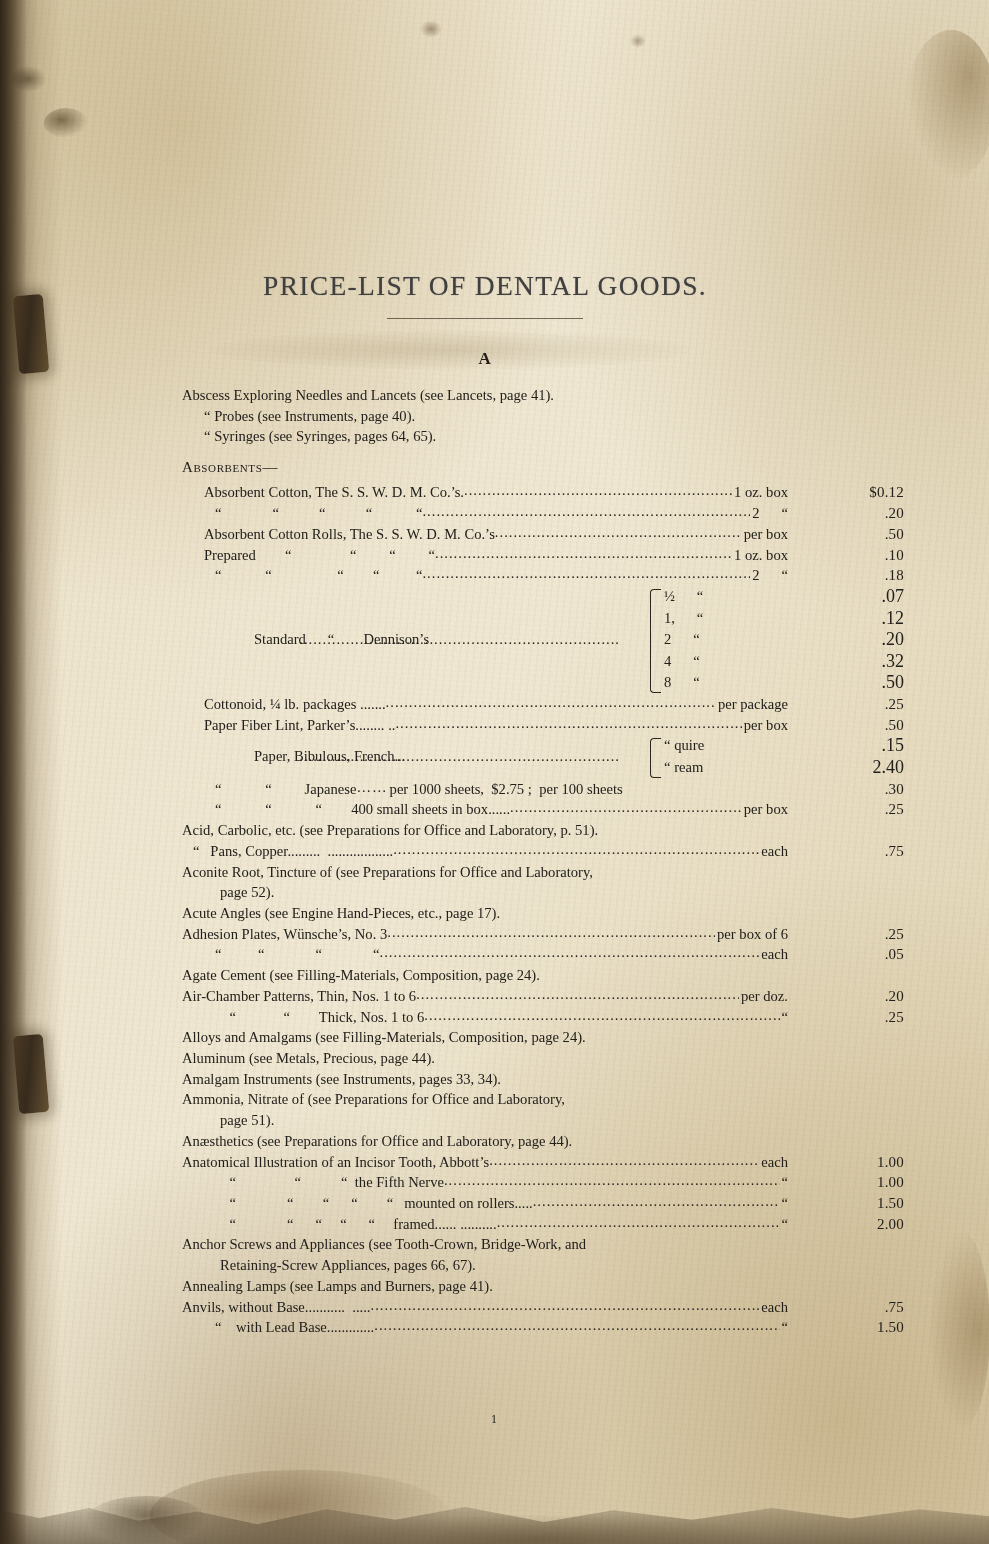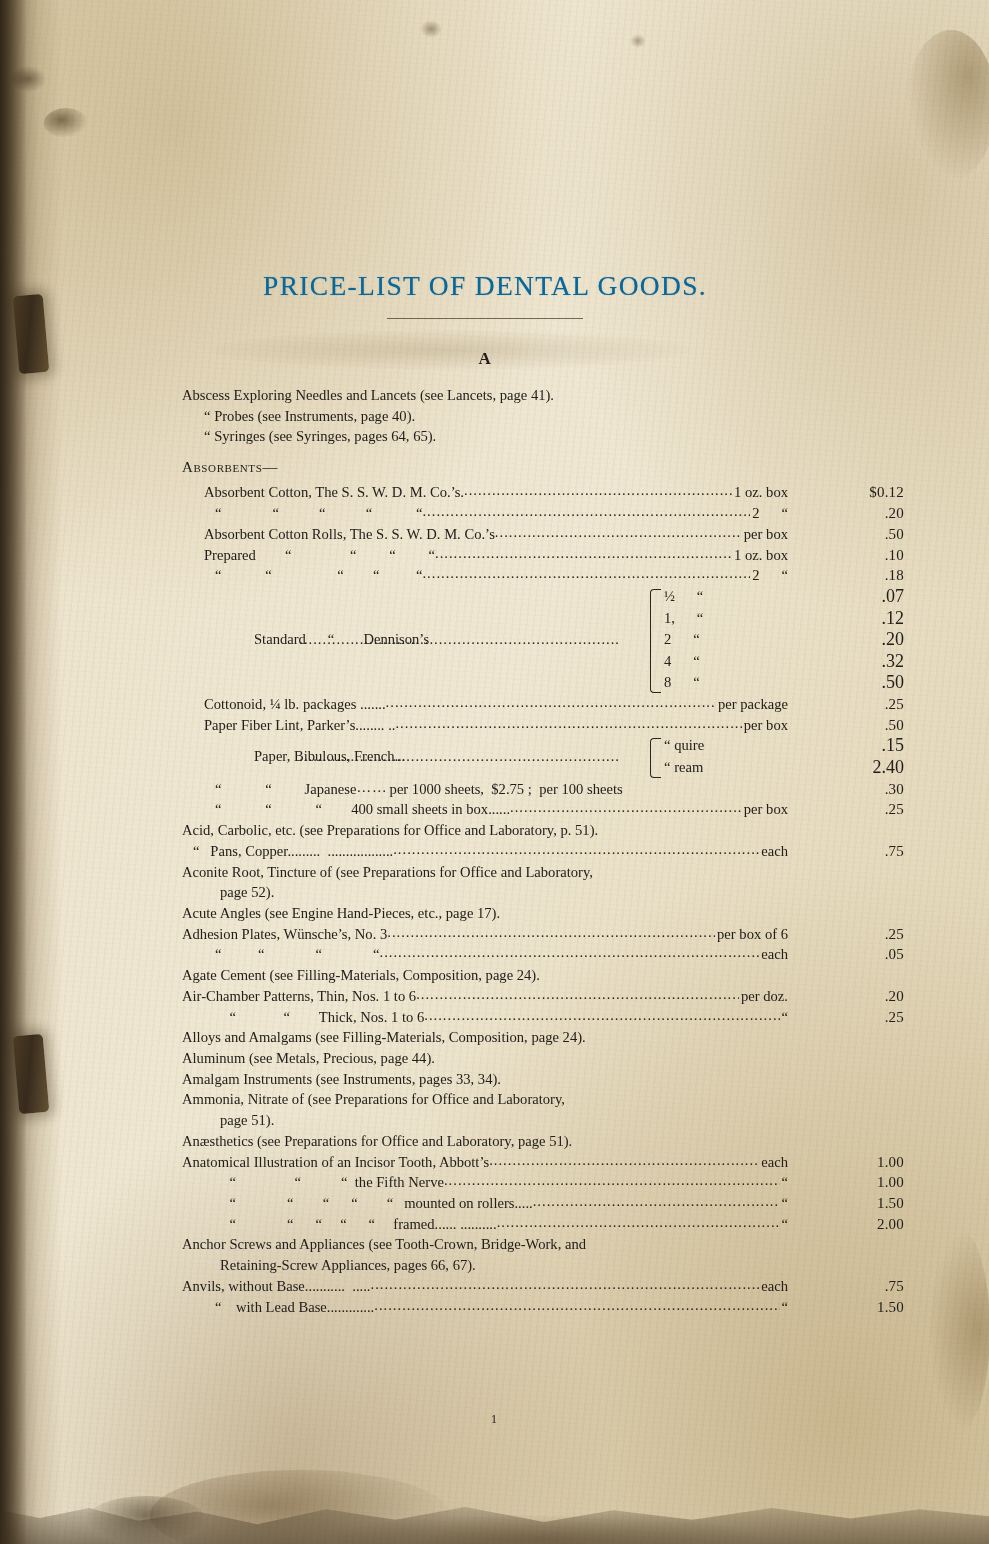--- a/index.html
+++ b/index.html
@@ -100,21 +100,21 @@
     width: 606px;
   }
 
   h1.title {
     font-family: "Liberation Serif", serif;
     font-size: 27.5px;
     letter-spacing: 1.3px;
     font-weight: normal;
     text-align: center;
     margin: 0 0 16px 0;
-    color: #0369a1;
+    color: #404040;
     text-shadow: 0 0 1px rgba(40,30,20,0.35);
   }
   .rule {
     width: 196px;
     height: 1px;
     background: #4a3f30;
     margin: 6px auto 30px auto;
     opacity: 0.75;
   }
   .section-letter {
@@ -262,27 +262,28 @@
         <div class="line "><span class="txt">Adhesion Plates, Wünsche’s, No. 3</span><span class="dots">.........................................................................................</span><span class="unit">per box of 6</span><span class="price">.25</span></div>
         <div class="line indent1"><span class="txt">   “          “              “              “</span><span class="dots">.........................................................................................</span><span class="unit">each</span><span class="price">.05</span></div>
         <div class="line block ">Agate Cement (see Filling-Materials, Composition, page 24).</div>
         <div class="line "><span class="txt">Air-Chamber Patterns, Thin, Nos. 1 to 6</span><span class="dots">.........................................................................................</span><span class="unit">per doz.</span><span class="price">.20</span></div>
         <div class="line indent1"><span class="txt">       “             “        Thick, Nos. 1 to 6</span><span class="dots">.........................................................................................</span><span class="unit">“</span><span class="price">.25</span></div>
         <div class="line block ">Alloys and Amalgams (see Filling-Materials, Composition, page 24).</div>
         <div class="line block ">Aluminum (see Metals, Precious, page 44).</div>
         <div class="line block ">Amalgam Instruments (see Instruments, pages 33, 34).</div>
         <div class="line block ">Ammonia, Nitrate of (see Preparations for Office and Laboratory,</div>
         <div class="line block indent2">page 51).</div>
-        <div class="line block ">Anæsthetics (see Preparations for Office and Laboratory, page 51).</div>
+        <div class="line block ">Anæsthetics (see Preparations for Office and Laboratory, page 44).</div>
         <div class="line "><span class="txt">Anatomical Illustration of an Incisor Tooth, Abbott’s</span><span class="dots">.........................................................................................</span><span class="unit">each</span><span class="price">1.00</span></div>
         <div class="line indent1"><span class="txt">       “                “           “  the Fifth Nerve</span><span class="dots">.........................................................................................</span><span class="unit">“</span><span class="price">1.00</span></div>
         <div class="line indent1"><span class="txt">       “              “        “      “        “   mounted on rollers.....</span><span class="dots">.........................................................................................</span><span class="unit">“</span><span class="price">1.50</span></div>
         <div class="line indent1"><span class="txt">       “              “      “     “      “     framed...... ..........</span><span class="dots">.........................................................................................</span><span class="unit">“</span><span class="price">2.00</span></div>
         <div class="line block ">Anchor Screws and Appliances (see Tooth-Crown, Bridge-Work, and</div>
         <div class="line block indent2">Retaining-Screw Appliances, pages 66, 67).</div>
+        <div class="line block ">Annealing Lamps (see Lamps and Burners, page 41).</div>
         <div class="line "><span class="txt">Anvils, without Base...........  .....</span><span class="dots">.........................................................................................</span><span class="unit">each</span><span class="price">.75</span></div>
         <div class="line indent1"><span class="txt">   “    with Lead Base.............</span><span class="dots">.........................................................................................</span><span class="unit">“</span><span class="price">1.50</span></div>
       </div>
   </div>
 
   <div class="pagenum">1</div>
 </div>
 
 <div class="gutter"></div>
 <div class="gutter2"></div>

